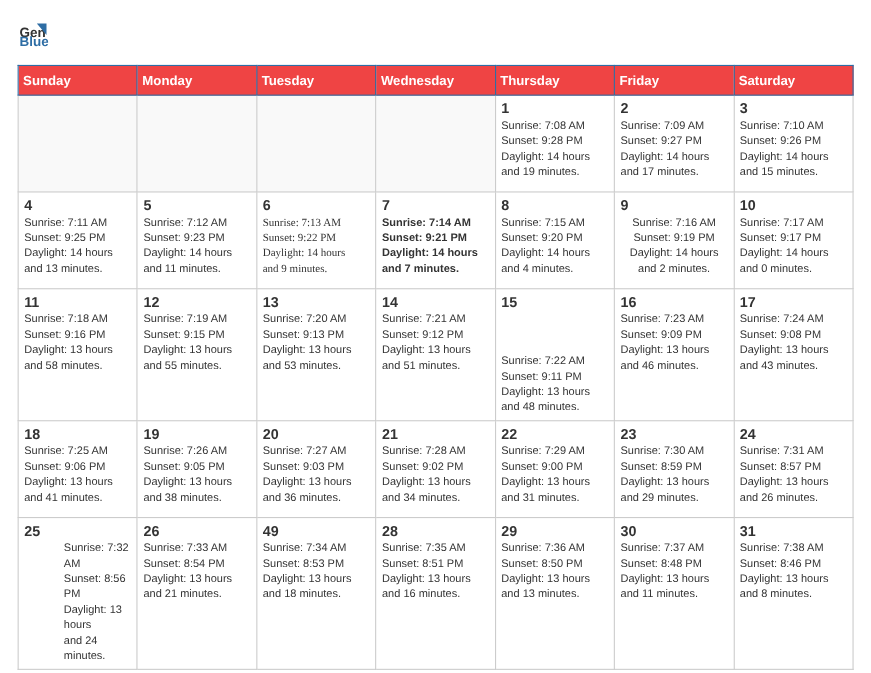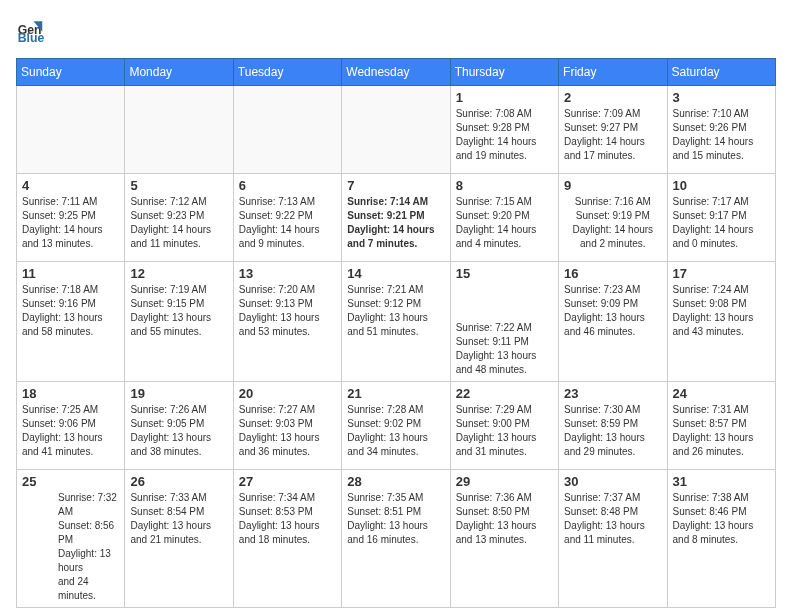--- a/index.html
+++ b/index.html
@@ -50,24 +50,24 @@
       font-size: 15px;
       color: #555;
       margin-top: 2px;
     }
     table {
       width: 100%;
       border-collapse: collapse;
       table-layout: fixed;
     }
     th {
-      background: #3b82f6;
+      background: #ef4444;
       color: #fff;
       font-size: 12px;
-      font-weight: normal;
+      font-weight: bold;
       padding: 6px 4px;
       text-align: left;
       border: 1px solid #2e6da4;
     }
     td {
       border: 1px solid #ccc;
       vertical-align: top;
       padding: 4px 5px;
       font-size: 10px;
       color: #333;
@@ -163,21 +163,21 @@
         </td>
         <td>
           <span class="day-number">5</span>
           <div class="cell-info" style="white-space: pre-line;">Sunrise: 7:12 AM
 Sunset: 9:23 PM
 Daylight: 14 hours
 and 11 minutes.</div>
         </td>
         <td>
           <span class="day-number">6</span>
-          <div class="cell-info" style="white-space: pre-line;">Sunrise: 7:13 AM
+          <div class="cell-info" style="white-space: pre-line; font-family: Liberation Serif, serif;">Sunrise: 7:13 AM
 Sunset: 9:22 PM
 Daylight: 14 hours
 and 9 minutes.</div>
         </td>
         <td>
           <span class="day-number">7</span>
           <div class="cell-info" style="white-space: pre-line; font-weight: bold;">Sunrise: 7:14 AM
 Sunset: 9:21 PM
 Daylight: 14 hours
 and 7 minutes.</div>
@@ -315,21 +315,21 @@
 and 24 minutes.</div>
         </td>
         <td>
           <span class="day-number">26</span>
           <div class="cell-info" style="white-space: pre-line;">Sunrise: 7:33 AM
 Sunset: 8:54 PM
 Daylight: 13 hours
 and 21 minutes.</div>
         </td>
         <td>
-          <span class="day-number">27</span>
+          <span class="day-number">49</span>
           <div class="cell-info" style="white-space: pre-line;">Sunrise: 7:34 AM
 Sunset: 8:53 PM
 Daylight: 13 hours
 and 18 minutes.</div>
         </td>
         <td>
           <span class="day-number">28</span>
           <div class="cell-info" style="white-space: pre-line;">Sunrise: 7:35 AM
 Sunset: 8:51 PM
 Daylight: 13 hours

